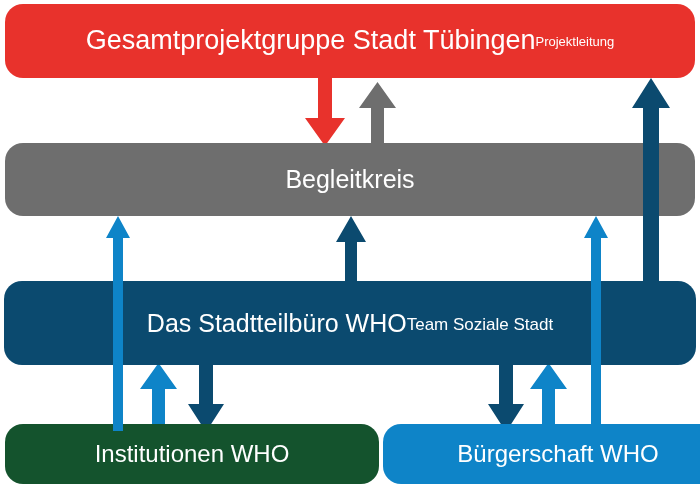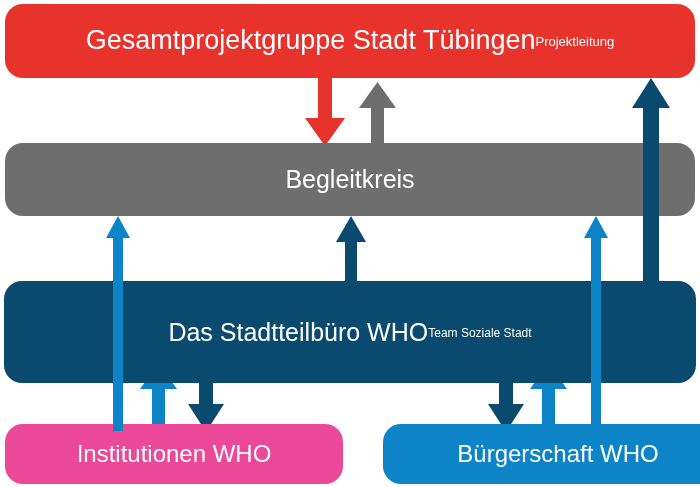--- a/index.html
+++ b/index.html
@@ -11,25 +11,25 @@
   .box .title{line-height:1.08;white-space:nowrap;}
   .box .sub{line-height:1.12;white-space:nowrap;}
 
   #box-gesamt{left:5px;top:4px;width:690px;height:74px;background:#E8322C;}
   #box-gesamt .title{font-size:27px;}
   #box-gesamt .sub{font-size:13px;margin-top:2px;}
 
   #box-begleitkreis{left:5px;top:143px;width:690px;height:73px;background:#6E6E6E;}
   #box-begleitkreis .title{font-size:25px;text-align:center;}
 
-  #box-stadtteilbuero{left:4px;top:281px;width:692px;height:102px;background:#0B4A6F;}
+  #box-stadtteilbuero{left:4px;top:281px;width:692px;height:84px;background:#0B4A6F;}
   #box-stadtteilbuero .title{font-size:25px;}
-  #box-stadtteilbuero .sub{font-size:12px;margin-top:3px;}
+  #box-stadtteilbuero .sub{font-size:17px;margin-top:3px;}
 
-  #box-institutionen{left:5px;top:424px;width:338px;height:60px;background:#ec4899;}
+  #box-institutionen{left:5px;top:424px;width:374px;height:60px;background:#14532d;}
   #box-institutionen .title{font-size:24px;}
 
   #box-buergerschaft{left:383px;top:424px;width:350px;height:60px;background:#0E84C8;}
   #box-buergerschaft .title{font-size:24px;}
 
   .arrow{position:absolute;}
   .arrow svg{display:block;width:100%;height:100%;}
 
   .layer-under{z-index:1;}
   .layer-box{z-index:2;}

